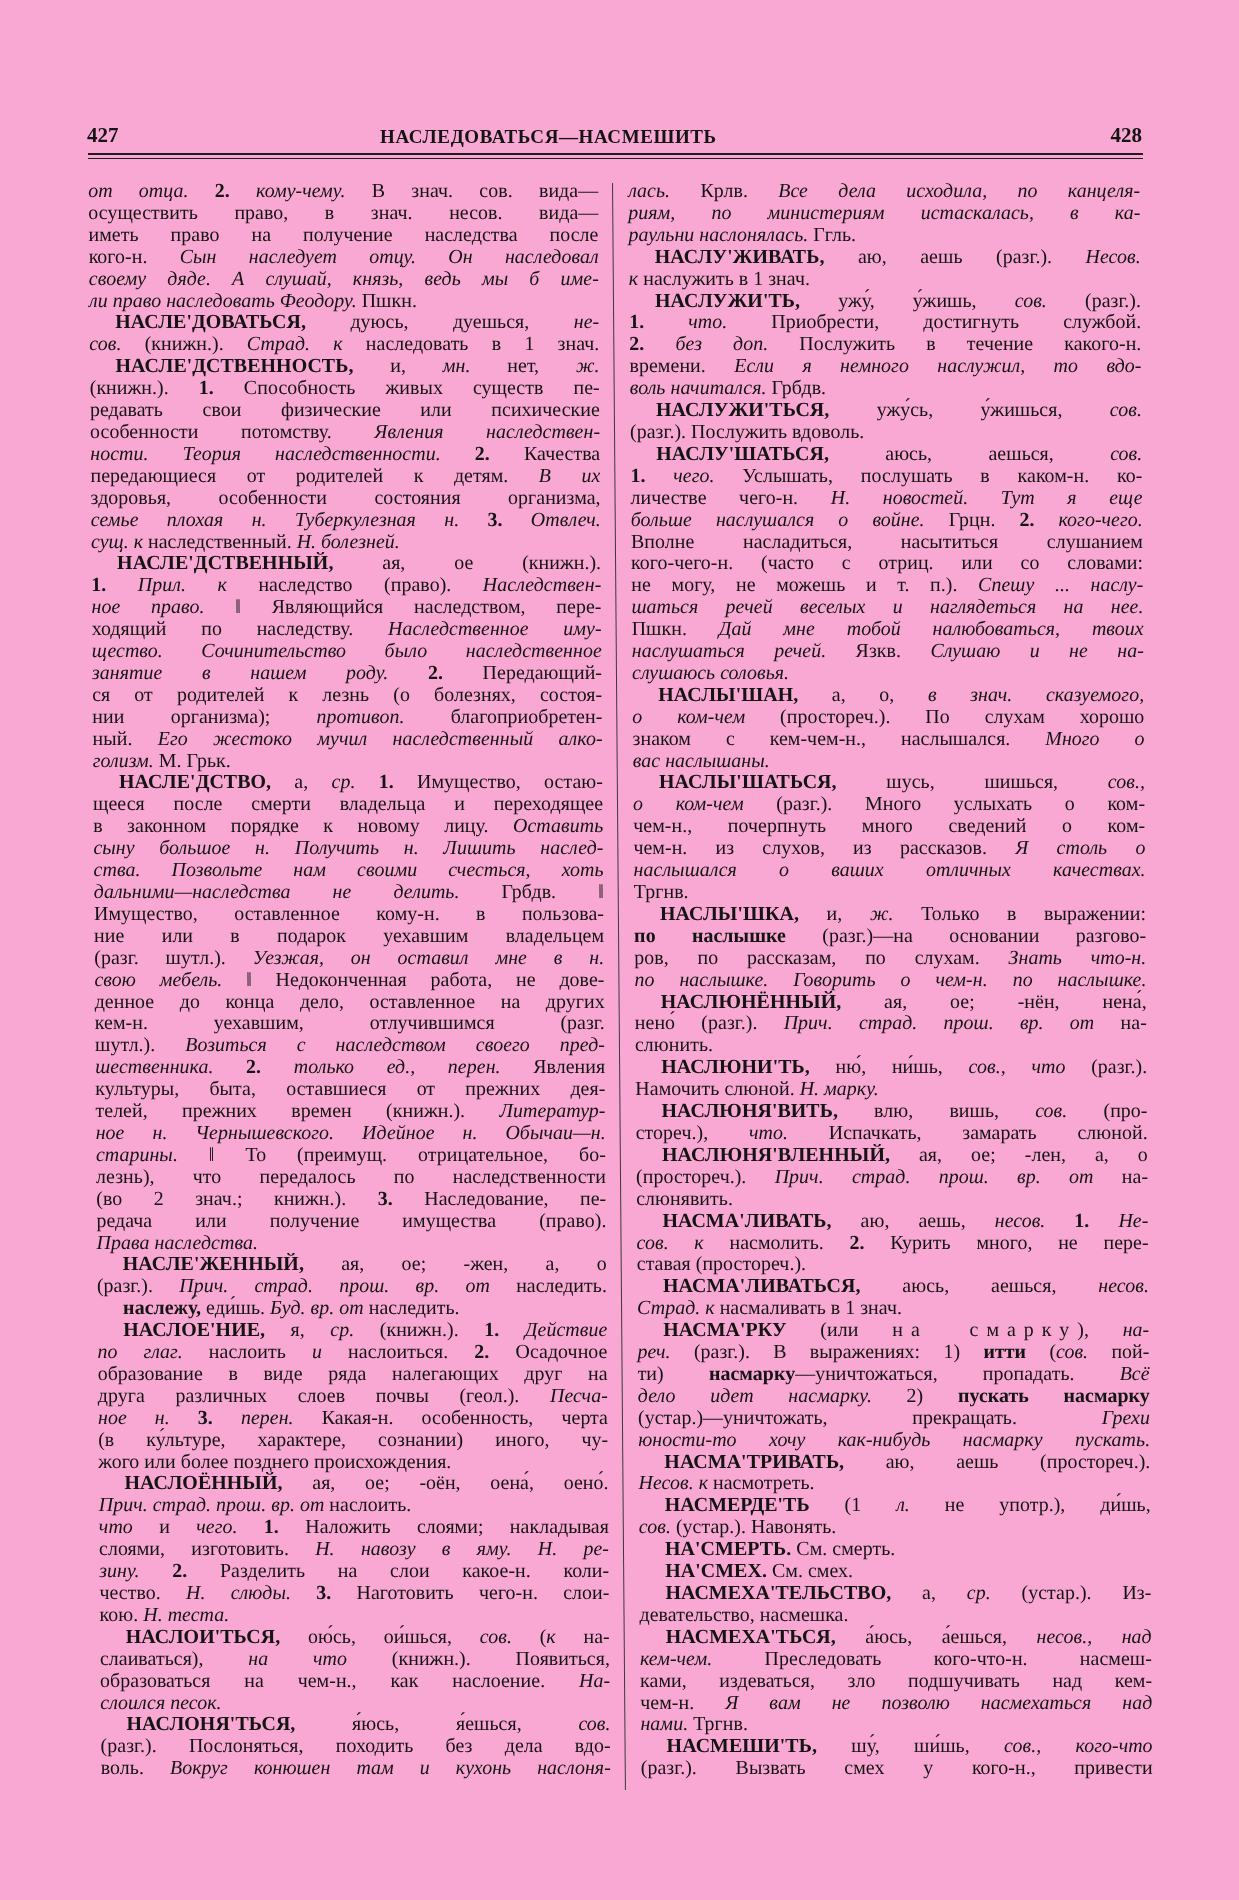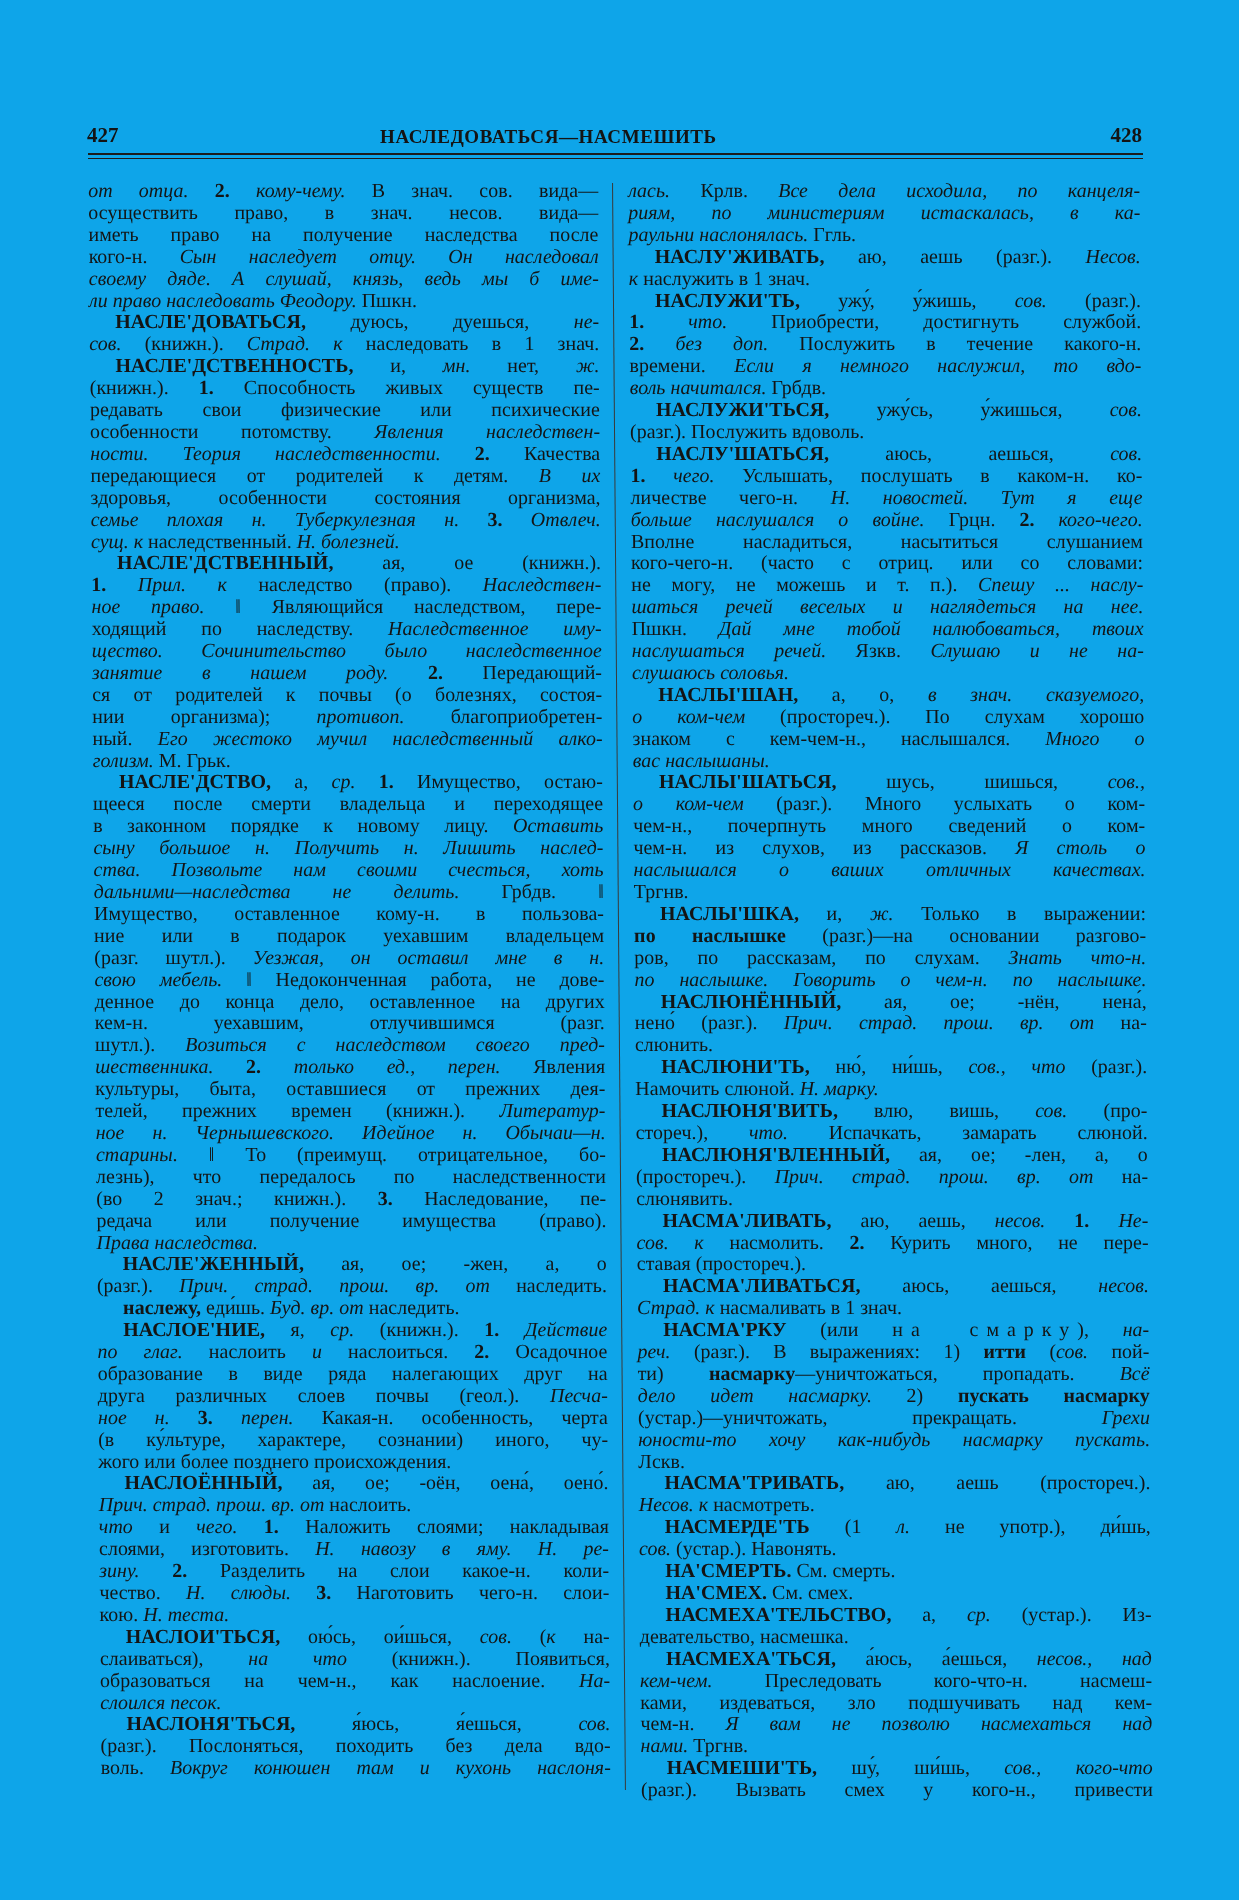--- a/index.html
+++ b/index.html
@@ -1,21 +1,21 @@
 <!DOCTYPE html>
 <html><head>
 <meta charset="utf-8">
 <style>
   html, body { margin: 0; padding: 0; background: #f8f7fa; }
   #page {
     position: relative;
     width: 1239px;
     height: 1900px;
     overflow: hidden;
-    background: #0ea5e9;
+    background: #f9a8d4;
     color: #141414;
     font-family: "Liberation Serif", "DejaVu Serif", serif;
   }
   .pn {
     position: absolute;
     top: 125px;
     font-size: 21px;
     line-height: 21px;
     font-weight: bold;
   }
@@ -106,21 +106,21 @@
         <div class="line"><span class="seg-r">передающиеся от родителей к детям. </span><span class="seg-i">В их</span></div>
         <div class="line"><span class="seg-r">здоровья, особенности состояния организма,</span></div>
         <div class="line"><span class="seg-i">семье плохая н. Туберкулезная н. </span><span class="seg-b">3. </span><span class="seg-i">Отвлеч.</span></div>
         <div class="line last"><span class="seg-i">сущ. к </span><span class="seg-r">наследственный. </span><span class="seg-i">Н. болезней.</span></div>
         <div class="line indent"><span class="seg-b">НАСЛЕ'ДСТВЕННЫЙ, </span><span class="seg-r">ая, ое (книжн.).</span></div>
         <div class="line"><span class="seg-b">1. </span><span class="seg-i">Прил. к </span><span class="seg-r">наследство (право). </span><span class="seg-i">Наследствен-</span></div>
         <div class="line"><span class="seg-i">ное право. </span><span class="seg-r">‖ Являющийся наследством, пере-</span></div>
         <div class="line"><span class="seg-r">ходящий по наследству. </span><span class="seg-i">Наследственное иму-</span></div>
         <div class="line"><span class="seg-i">щество. Сочинительство было наследственное</span></div>
         <div class="line"><span class="seg-i">занятие в нашем роду. </span><span class="seg-b">2. </span><span class="seg-r">Передающий-</span></div>
-        <div class="line"><span class="seg-r">ся от родителей к почвы (о болезнях, состоя-</span></div>
+        <div class="line"><span class="seg-r">ся от родителей к лезнь (о болезнях, состоя-</span></div>
         <div class="line"><span class="seg-r">нии организма); </span><span class="seg-i">противоп. </span><span class="seg-r">благоприобретен-</span></div>
         <div class="line"><span class="seg-r">ный. </span><span class="seg-i">Его жестоко мучил наследственный алко-</span></div>
         <div class="line last"><span class="seg-i">голизм. </span><span class="seg-r">М. Грьк.</span></div>
         <div class="line indent"><span class="seg-b">НАСЛЕ'ДСТВО, </span><span class="seg-r">а, </span><span class="seg-i">ср. </span><span class="seg-b">1. </span><span class="seg-r">Имущество, остаю-</span></div>
         <div class="line"><span class="seg-r">щееся после смерти владельца и переходящее</span></div>
         <div class="line"><span class="seg-r">в законном порядке к новому лицу. </span><span class="seg-i">Оставить</span></div>
         <div class="line"><span class="seg-i">сыну большое н. Получить н. Лишить наслед-</span></div>
         <div class="line"><span class="seg-i">ства. Позвольте нам своими счесться, хоть</span></div>
         <div class="line"><span class="seg-i">дальними—наследства не делить. </span><span class="seg-r">Грбдв. ‖</span></div>
         <div class="line"><span class="seg-r">Имущество, оставленное кому-н. в пользова-</span></div>
@@ -217,21 +217,20 @@
         <div class="line"><span class="seg-i">сов. к </span><span class="seg-r">насмолить. </span><span class="seg-b">2. </span><span class="seg-r">Курить много, не пере-</span></div>
         <div class="line last"><span class="seg-r">ставая (простореч.).</span></div>
         <div class="line indent"><span class="seg-b">НАСМА'ЛИВАТЬСЯ, </span><span class="seg-r">аюсь, аешься, </span><span class="seg-i">несов.</span></div>
         <div class="line last"><span class="seg-i">Страд. к </span><span class="seg-r">насмаливать в 1 знач.</span></div>
         <div class="line indent"><span class="seg-b">НАСМА'РКУ </span><span class="seg-r">(или </span><span class="seg-s">на смарку</span><span class="seg-r">), </span><span class="seg-i">на-</span></div>
         <div class="line"><span class="seg-i">реч. </span><span class="seg-r">(разг.). В выражениях: 1) </span><span class="seg-b">итти </span><span class="seg-r">(</span><span class="seg-i">сов. </span><span class="seg-r">пой-</span></div>
         <div class="line"><span class="seg-r">ти) </span><span class="seg-b">насмарку</span><span class="seg-r">—уничтожаться, пропадать. </span><span class="seg-i">Всё</span></div>
         <div class="line"><span class="seg-i">дело идет насмарку. </span><span class="seg-r">2) </span><span class="seg-b">пускать насмарку</span></div>
         <div class="line"><span class="seg-r">(устар.)—уничтожать, прекращать. </span><span class="seg-i">Грехи</span></div>
         <div class="line"><span class="seg-i">юности-то хочу как-нибудь насмарку пускать.</span></div>
-        <div class="line last"><span class="seg-r">Лскв.</span></div>
         <div class="line indent"><span class="seg-b">НАСМА'ТРИВАТЬ, </span><span class="seg-r">аю, аешь (простореч.).</span></div>
         <div class="line last"><span class="seg-i">Несов. к </span><span class="seg-r">насмотреть.</span></div>
         <div class="line indent"><span class="seg-b">НАСМЕРДЕ'ТЬ </span><span class="seg-r">(1 </span><span class="seg-i">л. </span><span class="seg-r">не употр.), ди́шь,</span></div>
         <div class="line last"><span class="seg-i">сов. </span><span class="seg-r">(устар.). Навонять.</span></div>
         <div class="line indent last"><span class="seg-b">НА'СМЕРТЬ. </span><span class="seg-r">См. смерть.</span></div>
         <div class="line indent last"><span class="seg-b">НА'СМЕХ. </span><span class="seg-r">См. смех.</span></div>
         <div class="line indent"><span class="seg-b">НАСМЕХА'ТЕЛЬСТВО, </span><span class="seg-r">а, </span><span class="seg-i">ср. </span><span class="seg-r">(устар.). Из-</span></div>
         <div class="line last"><span class="seg-r">девательство, насмешка.</span></div>
         <div class="line indent"><span class="seg-b">НАСМЕХА'ТЬСЯ, </span><span class="seg-r">а́юсь, а́ешься, </span><span class="seg-i">несов., над</span></div>
         <div class="line"><span class="seg-i">кем-чем. </span><span class="seg-r">Преследовать кого-что-н. насмеш-</span></div>

